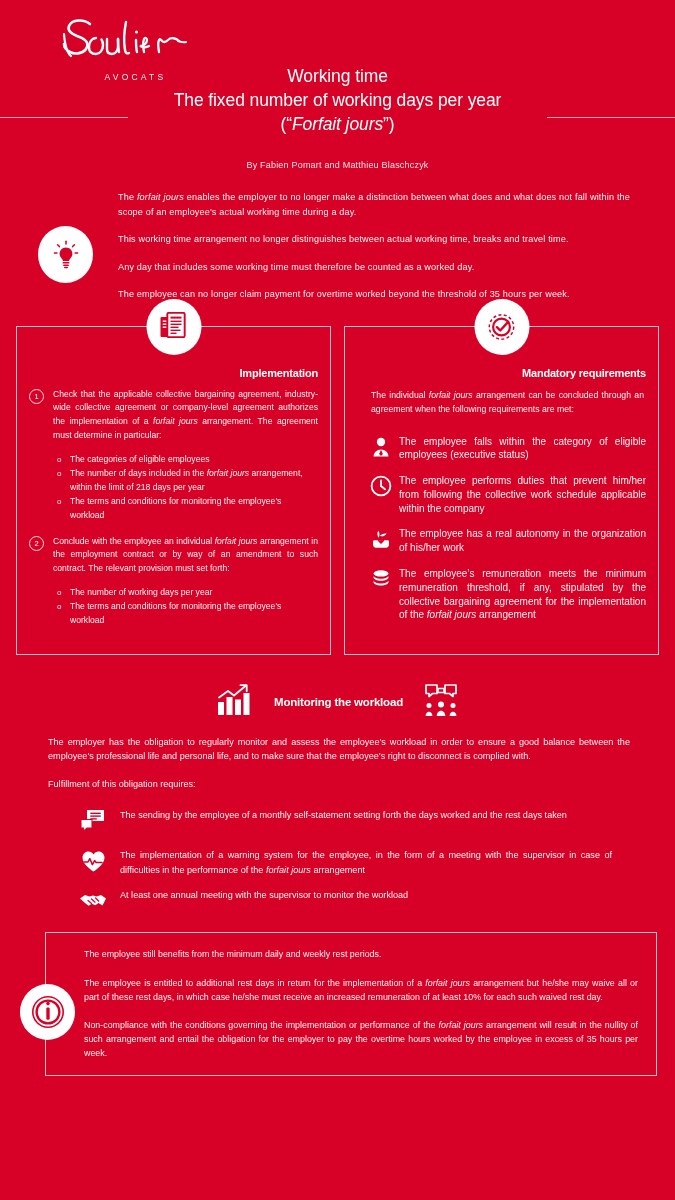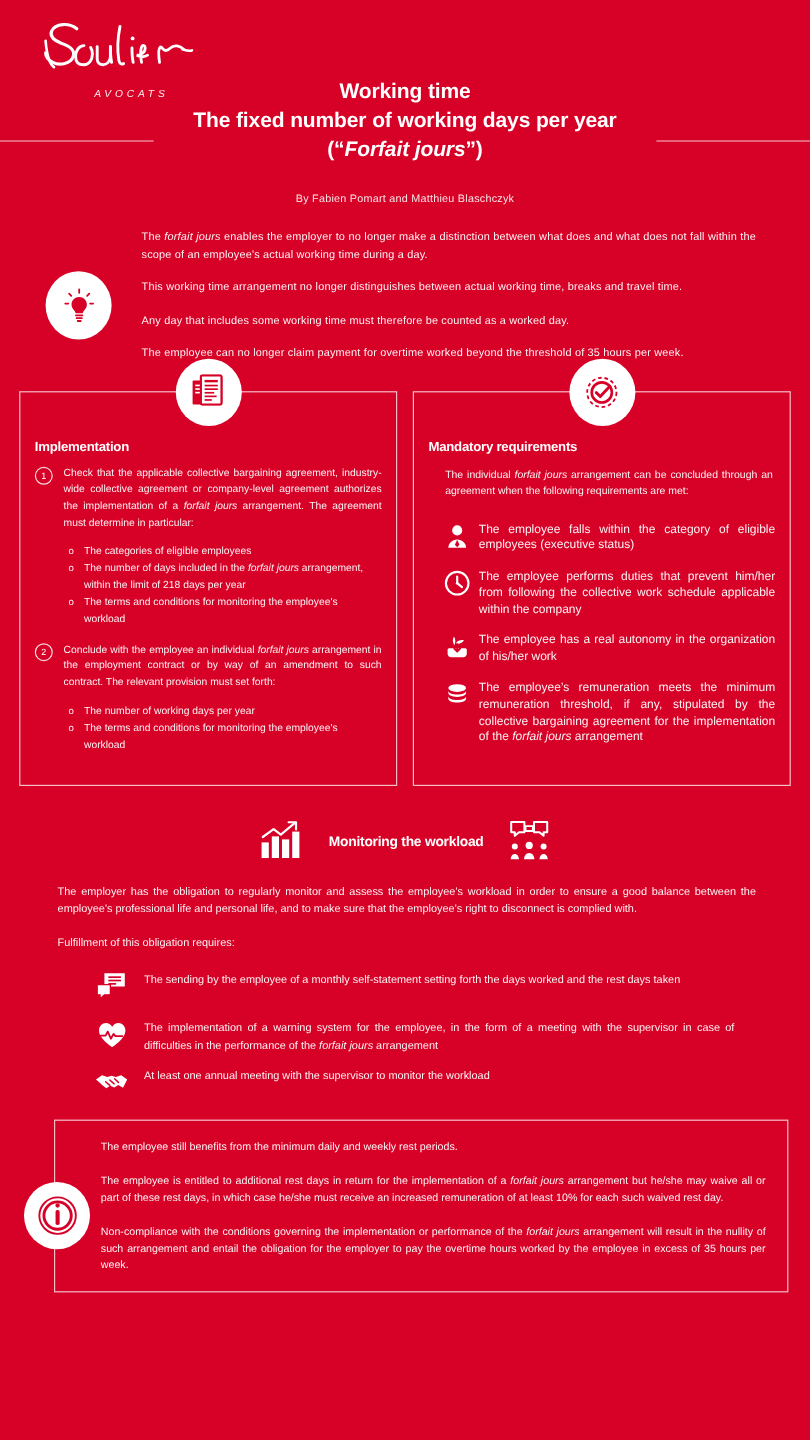--- a/index.html
+++ b/index.html
@@ -21,45 +21,44 @@
   }
 
   
   .header {
     position: relative;
     height: 182px;
   }
 
   .logo {
     position: absolute;
-    left: 22px;
+    left: 48px;
     top: 14px;
     width: 165px;
     text-align: center;
-    font-style: italic;
   }
   .logo-mark { display: block; }
   .logo-sub {
     display: block;
     margin-top: 2px;
     font-size: 8.5px;
     letter-spacing: 3.2px;
     color: #fdf0f2;
     text-align: center;
     padding-left: 10px;
   }
 
   .title-wrap {
     position: absolute;
     left: 0; right: 0; top: 64px;
     text-align: center;
   }
   .title-line {
     font-size: 17.5px;
-    font-weight: bold;
+    font-weight: normal;
     line-height: 24px;
     letter-spacing: -0.1px;
     color: #ffffff;
   }
   .title-line .ital { font-style: italic; }
 
   .rule-left, .rule-right {
     position: absolute;
     top: 117px;
     height: 1px;
@@ -127,21 +126,21 @@
     transform: translateX(-50%);
     width: 55px;
     height: 56px;
     background: #ffffff;
     border-radius: 50%;
     display: flex;
     align-items: center;
     justify-content: center;
   }
   .card-title {
-    text-align: left;
+    text-align: right;
     font-size: 11px;
     font-weight: bold;
     letter-spacing: -0.2px;
     margin-bottom: 9px;
     color: #ffffff;
   }
 
   .numitem {
     position: relative;
     padding-left: 24px;

